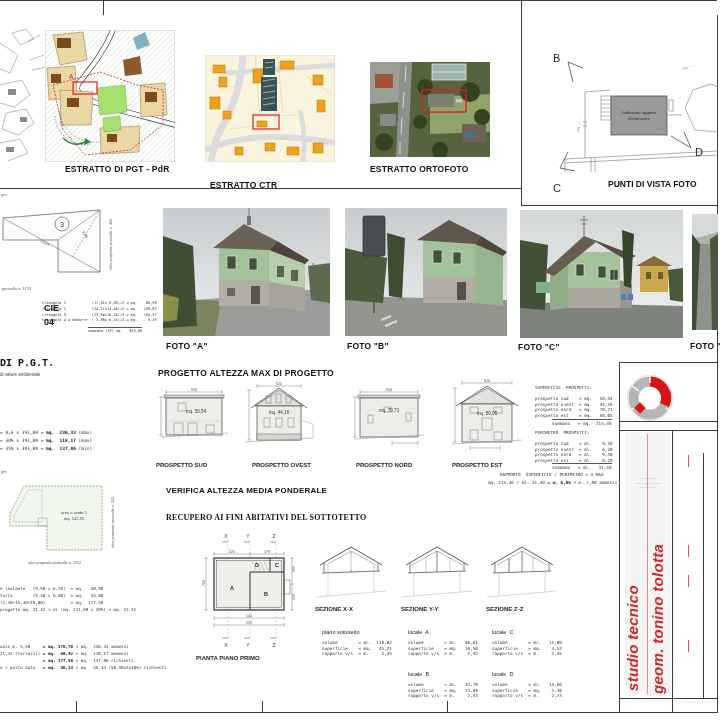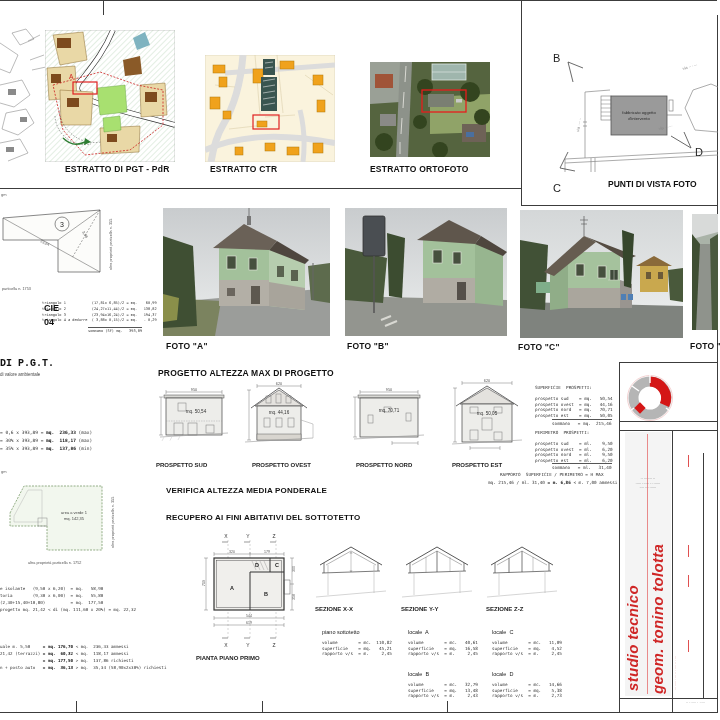--- a/index.html
+++ b/index.html
@@ -134,21 +134,21 @@
       <rect x="30" y="92" width="8" height="8"></rect>
       <rect x="52" y="66" width="10" height="6"></rect>
     </g>
     <g>
       <rect x="56" y="22" width="16" height="34" fill="#3a5550"></rect>
       <rect x="58" y="4" width="12" height="16" fill="#3a5550"></rect>
       <path d="M58,26 L70,24 M58,32 L70,30 M58,38 L70,36 M58,44 L70,42 M58,50 L70,48 M60,8 L68,7 M60,13 L68,12" stroke="#e7e7e7" stroke-width="0.6"></path>
     </g>
     <rect x="48" y="60" width="26" height="14" fill="none" stroke="#e02020" stroke-width="1.2"></rect>
   </svg>
-  <div class="lbl" style="left:210px;top:164px;">ESTRATTO CTR</div>
+  <div class="lbl" style="left:210px;top:180px;">ESTRATTO CTR</div>
 
   <svg class="abs" style="left:370px;top:62px;" width="120" height="95" viewBox="0 0 120 95">
     <rect x="0" y="0" width="120" height="95" fill="#55643f"></rect>
     <polygon points="60,35 120,32 120,70 60,72" fill="#90a368"></polygon>
     <polygon points="0,0 30,0 30,40 0,42" fill="#9aa096"></polygon>
     <g>
       <polygon points="30,0 42,0 38,95 26,95" fill="#8d928a"></polygon>
       <path d="M36,4 L35,20 M34,30 L33,46 M32,56 L31,72 M30,80 L30,92" stroke="#d8d8d2" stroke-width="1" fill="none"></path>
     </g>
     <g>
@@ -474,21 +474,21 @@
 
 prospetto sud    = ml.    9,50
 prospetto ovest  = ml.    6,20
 prospetto nord   = ml.    9,50
 prospetto est    = ml.    6,20</div>
   <div class="mono f43 tot" style="left:552px;top:463px;">sommano   = ml.   31,40</div>
   <div class="mono f43" style="left:500px;top:472px;">RAPPORTO  SUPERFICIE / PERIMETRO = H MAX</div>
   <div class="mono f43" style="left:488px;top:480px;"><span>mq. 215,46 / ml. 31,40 </span><span class="b">= m. 6,86 </span><span>&lt; m. 7,00 ammessi</span></div>
 
   <div class="sec-title" style="left:166px;top:486px;">VERIFICA ALTEZZA MEDIA PONDERALE</div>
-  <div class="sec-title" style="left:166px;top:513px;">RECUPERO AI FINI ABITATIVI DEL SOTTOTETTO</div>
+  <div class="sec-title" style="left:166px;top:513px;font-family:Liberation Serif, serif;">RECUPERO AI FINI ABITATIVI DEL SOTTOTETTO</div>
 
   <svg class="abs" style="left:196px;top:528px;" width="104" height="122" viewBox="0 0 104 122">
     <g stroke="#999" stroke-width="0.4" stroke-dasharray="2,2">
       <line x1="32" y1="12" x2="32" y2="112"></line>
         <line x1="54" y1="12" x2="54" y2="112"></line>
         <line x1="80" y1="12" x2="80" y2="112"></line>
     </g>
     <g stroke="#555" stroke-width="0.6" fill="none">
       <path d="M32,14 L26,14 M32,110 L26,110 M54,14 L48,14 M54,110 L48,110 M80,14 L74,14 M80,110 L74,110"></path>
     </g>

